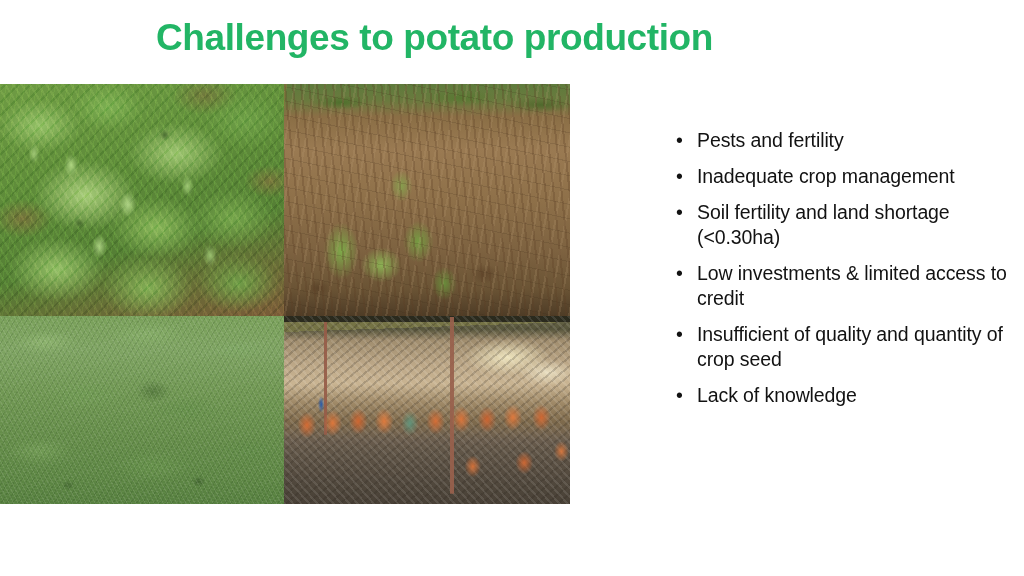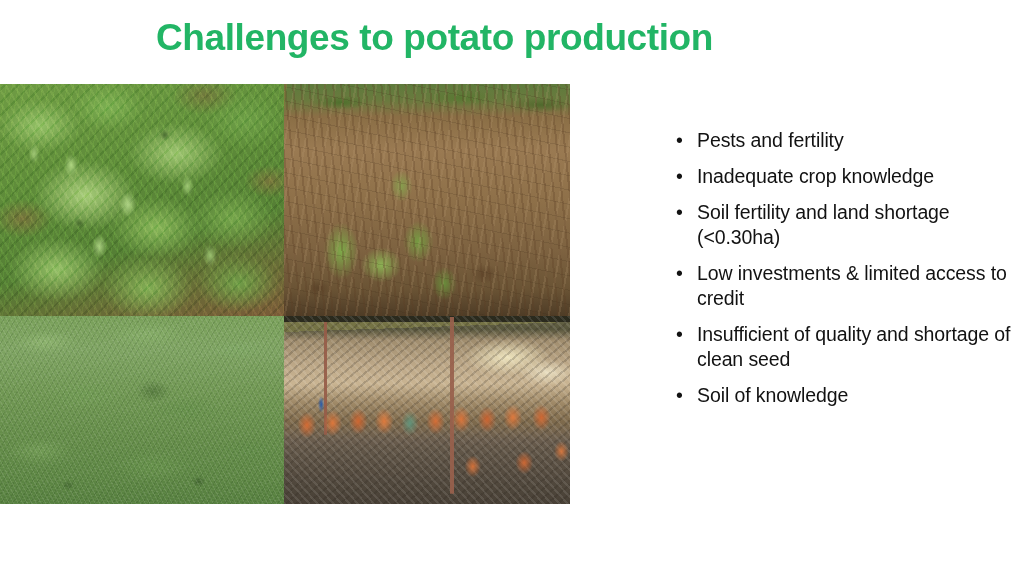--- a/index.html
+++ b/index.html
@@ -257,33 +257,33 @@
     <div class="photo ph-store" aria-hidden="true"></div>
   </div>
 
   <ul class="bullet-list">
     <li class="bullet-item">
       <span class="bullet-dot">•</span>
       <span class="bullet-text">Pests and fertility</span>
     </li>
     <li class="bullet-item">
       <span class="bullet-dot">•</span>
-      <span class="bullet-text">Inadequate crop knowledge</span>
+      <span class="bullet-text">Inadequate crop management</span>
     </li>
     <li class="bullet-item">
       <span class="bullet-dot">•</span>
       <span class="bullet-text">Soil fertility and land shortage (&lt;0.30ha)</span>
     </li>
     <li class="bullet-item">
       <span class="bullet-dot">•</span>
       <span class="bullet-text">Low investments &amp; limited access to credit</span>
     </li>
     <li class="bullet-item">
       <span class="bullet-dot">•</span>
-      <span class="bullet-text">Insufficient of quality and shortage of clean seed</span>
-    </li>
-    <li class="bullet-item">
-      <span class="bullet-dot">•</span>
-      <span class="bullet-text">Soil of knowledge</span>
+      <span class="bullet-text">Insufficient of quality and quantity of crop seed</span>
+    </li>
+    <li class="bullet-item">
+      <span class="bullet-dot">•</span>
+      <span class="bullet-text">Lack of knowledge</span>
     </li>
   </ul>
 
 </div>
 
 </body></html>

